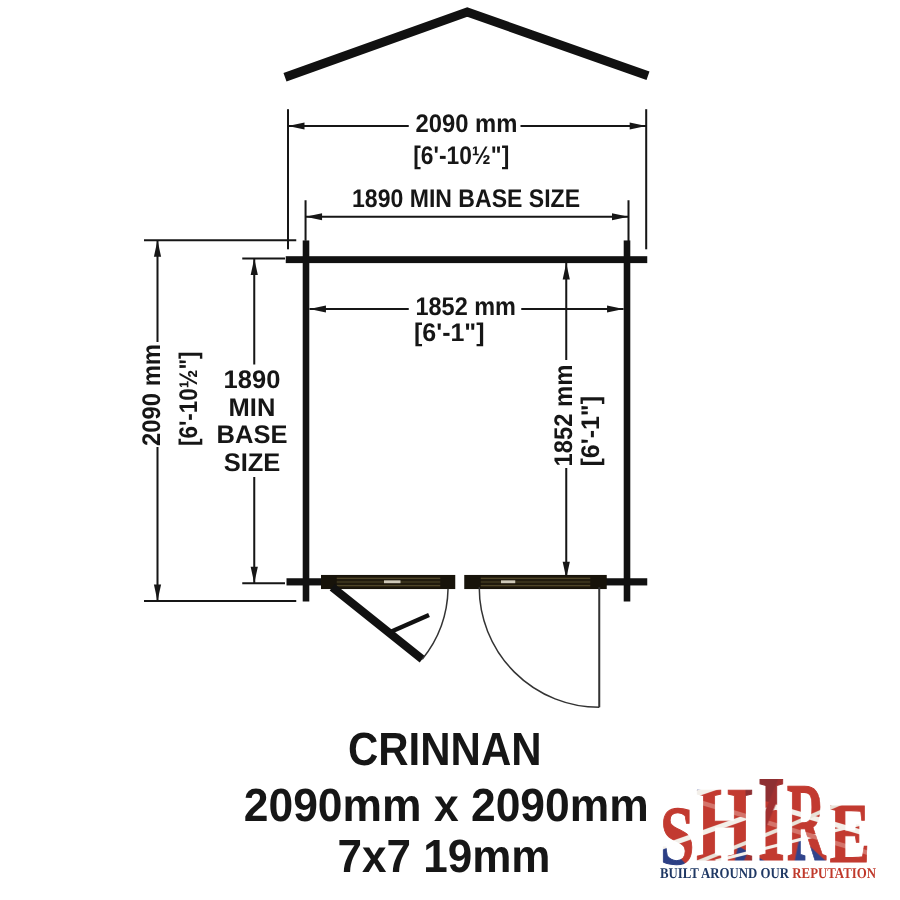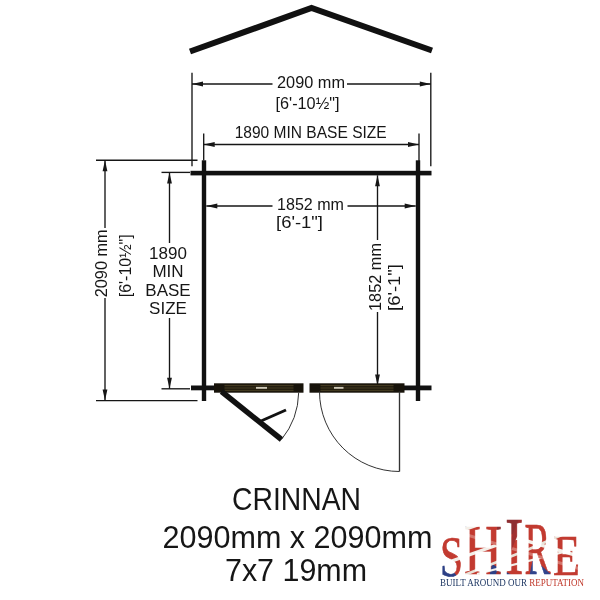--- a/index.html
+++ b/index.html
@@ -1,16 +1,16 @@
 <!DOCTYPE html>
 <html><head>
 <meta charset="utf-8">
 <style>
   html,body{margin:0;padding:0;background:#ffffff;}
-  div.wrap{opacity:0.999;filter:blur(0.33px);} svg{display:block;}
+  div.wrap{opacity:0.999;filter:blur(0.33px);font-weight:bold;} svg{display:block;}
 
 </style>
 </head>
 <body>
 <div class="wrap">
 <svg width="600" height="600" viewBox="0 0 600 600" font-family="Liberation Sans, sans-serif" fill="#161616">
   <defs>
 
     <pattern id="uj" patternUnits="userSpaceOnUse" x="437" y="516" width="150" height="62">
       <rect x="0" y="0" width="150" height="62" fill="#c23a30"></rect>

